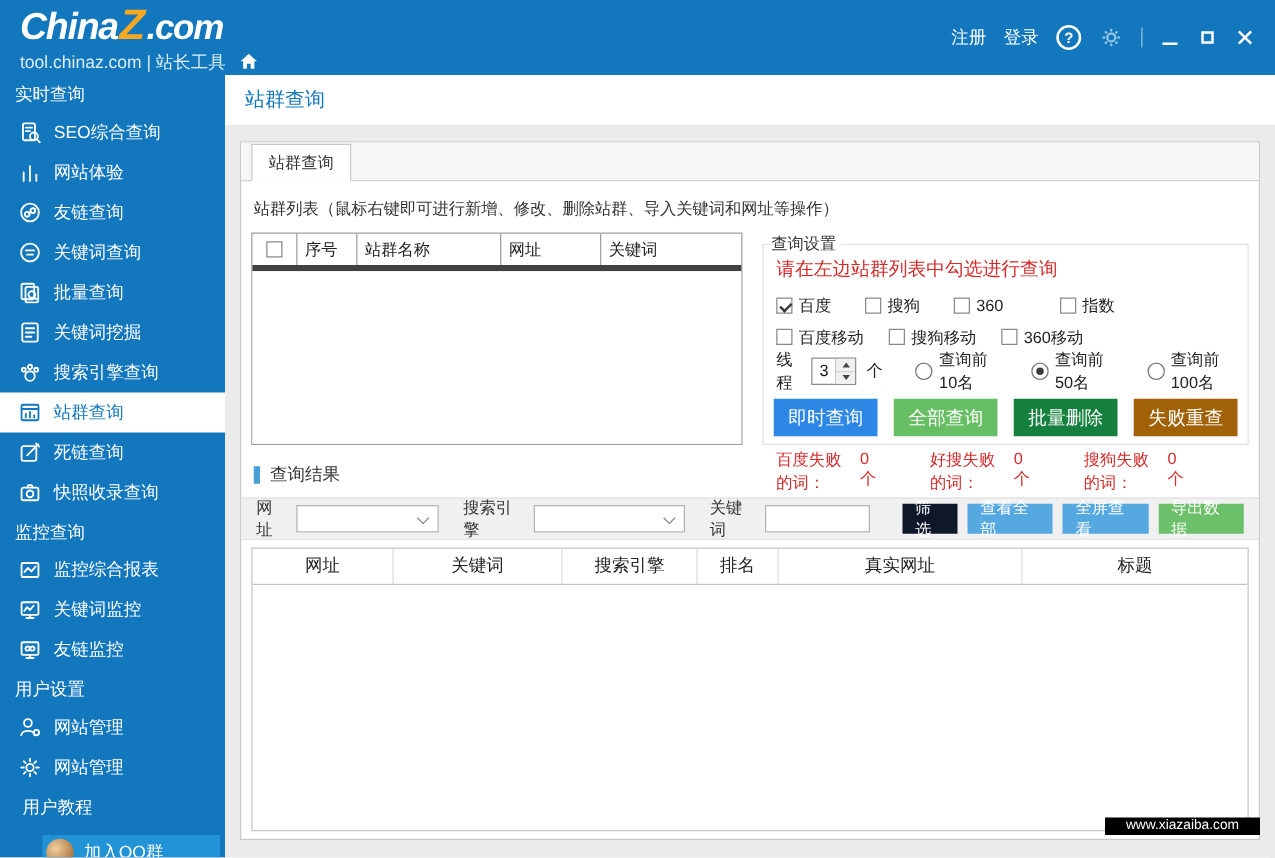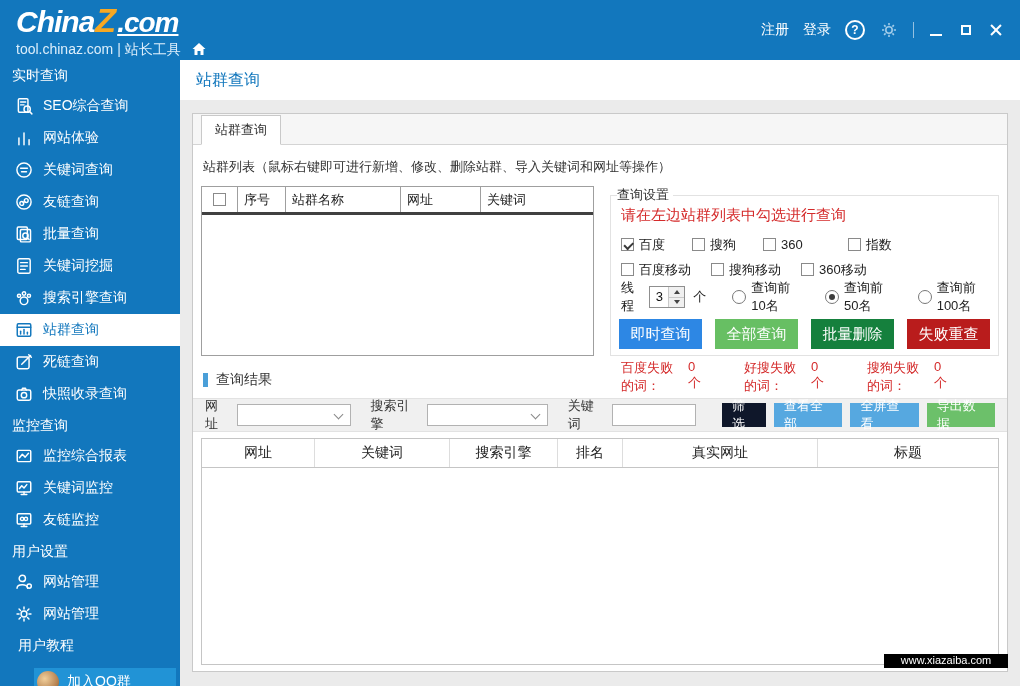--- a/index.html
+++ b/index.html
@@ -13,21 +13,21 @@
   .header{
     position:absolute;left:0;top:0;width:1020px;height:60px;
     background:#1277bd;box-sizing:border-box;
     display:flex;justify-content:space-between;align-items:center;
     padding:0 16px;color:#fff;
   }
   .logo-block{display:flex;flex-direction:column;line-height:1;}
   .logo-line{display:flex;align-items:baseline;font-weight:bold;font-style:italic;}
   .logo-china{font-size:30px;color:#fff;letter-spacing:-1px;}
   .logo-z{font-size:34px;color:#f7a823;margin:0 1px;}
-  .logo-com{font-size:28px;color:#fff;letter-spacing:-1px;text-decoration:underline;}
+  .logo-com{font-size:28px;color:#fff;letter-spacing:-1px;}
   .logo-sub{display:flex;align-items:center;gap:10px;margin-top:4px;font-size:14px;color:#dceefb;font-style:normal;}
   .home-ic{display:inline-flex;width:16px;height:16px;}
   .hdr-right{display:flex;align-items:center;gap:14px;font-size:14px;}
   .hdr-link{cursor:pointer;color:#fff;}
   .help-ic{width:20px;height:20px;border:2px solid #fff;border-radius:50%;
     display:flex;align-items:center;justify-content:center;
     font-size:12px;font-weight:bold;color:#fff;cursor:pointer;box-sizing:border-box;}
   .gear-ic{display:inline-flex;width:20px;height:20px;cursor:pointer;opacity:.75;}
   .hdr-divider{width:1px;height:16px;background:rgba(255,255,255,.55);}
   .win-btn{display:flex;align-items:center;justify-content:center;width:16px;height:16px;cursor:pointer;}
@@ -66,21 +66,21 @@
   }
   .tabstrip{height:30px;background:#f6f6f6;border-bottom:1px solid #d4d4d4;
     display:flex;align-items:flex-end;padding-left:8px;}
   .tab-active{height:30px;box-sizing:border-box;background:#fff;color:#333;
     border:1px solid #c9c9c9;border-bottom:1px solid #fff;margin-bottom:-1px;
     padding:0 13px;line-height:28px;font-size:13px;cursor:pointer;}
   .hint{margin:13px 8px 10px 10px;font-size:13px;color:#333;}
   .content-row{margin:0 8px;display:flex;gap:16px;height:170px;}
   
   .group-table{width:393px;flex:none;border:1px solid #9f9f9f;box-sizing:border-box;display:flex;flex-direction:column;background:#fff;}
-  .gt-header{display:flex;height:25px;border-bottom:3px solid #404040;align-items:stretch;font-size:13px;color:#222;}
+  .gt-header{display:flex;height:25px;border-bottom:5px solid #404040;align-items:stretch;font-size:13px;color:#222;}
   .gt-cell{display:flex;align-items:center;padding-left:6px;border-right:1px solid #9f9f9f;box-sizing:border-box;}
   .gt-cell:last-child{border-right:none;}
   .gt-c0{width:36px;justify-content:center;padding-left:0;}
   .gt-c1{width:48px;}
   .gt-c2{width:115px;}
   .gt-c3{width:80px;}
   .gt-c4{flex:1;}
   .gt-body{flex:1;background:#fff;}
   
   .cbx{width:13px;height:13px;border:1px solid #8a8a8a;background:#fff;position:relative;box-sizing:border-box;flex:none;cursor:pointer;}
@@ -200,36 +200,36 @@
           <line x1="8" y1="14" x2="8" y2="3.5"></line>
           <line x1="12.5" y1="14" x2="12.5" y2="9.5"></line>
         </svg>
       </span>
     <span>网站体验</span>
   </div>
   <div class="side-item">
     <span class="icn">
         <svg viewBox="0 0 16 16">
           <circle cx="8" cy="8" r="6.3"></circle>
-          <line x1="5" y1="6.5" x2="11" y2="6.5"></line>
-          <line x1="5.8" y1="9.5" x2="10.2" y2="9.5"></line>
-        </svg>
-      </span>
-    <span>关键词查询</span>
-  </div>
-  <div class="side-item">
-    <span class="icn">
-        <svg viewBox="0 0 16 16">
-          <circle cx="8" cy="8" r="6.3"></circle>
           <circle cx="6" cy="9.3" r="1.7"></circle>
           <circle cx="10" cy="6.7" r="1.7"></circle>
           <line x1="7.2" y1="8.5" x2="8.8" y2="7.5"></line>
         </svg>
       </span>
     <span>友链查询</span>
+  </div>
+  <div class="side-item">
+    <span class="icn">
+        <svg viewBox="0 0 16 16">
+          <circle cx="8" cy="8" r="6.3"></circle>
+          <line x1="5" y1="6.5" x2="11" y2="6.5"></line>
+          <line x1="5.8" y1="9.5" x2="10.2" y2="9.5"></line>
+        </svg>
+      </span>
+    <span>关键词查询</span>
   </div>
   <div class="side-item">
     <span class="icn">
         <svg viewBox="0 0 16 16">
           <rect x="2" y="1.8" width="9" height="11" rx="1"></rect>
           <rect x="4.8" y="4" width="9" height="11" rx="1"></rect>
           <circle cx="9.3" cy="9.5" r="2.4"></circle>
           <line x1="11" y1="11.3" x2="12.5" y2="12.8"></line>
         </svg>
       </span>
@@ -446,21 +446,21 @@
           <label class="rd">
             <span class="rdo"></span>
             <span>查询前100名</span>
           </label>
         </div>
 
         <div class="btn-row">
           <div class="sbtn" style="background-color: rgb(45, 135, 228);">即时查询</div>
           <div class="sbtn" style="background-color: rgb(103, 191, 99);">全部查询</div>
           <div class="sbtn" style="background-color: #15803d;">批量删除</div>
-          <div class="sbtn" style="background-color: #b91c1c;">失败重查</div>
+          <div class="sbtn" style="background-color: #a16207;">失败重查</div>
         </div>
 
         <div class="fail-row">
           <span class="fail-item">
               <span>百度失败的词：</span>
               <span>0个</span>
             </span>
           <span class="fail-item">
               <span>好搜失败的词：</span>
               <span>0个</span>

